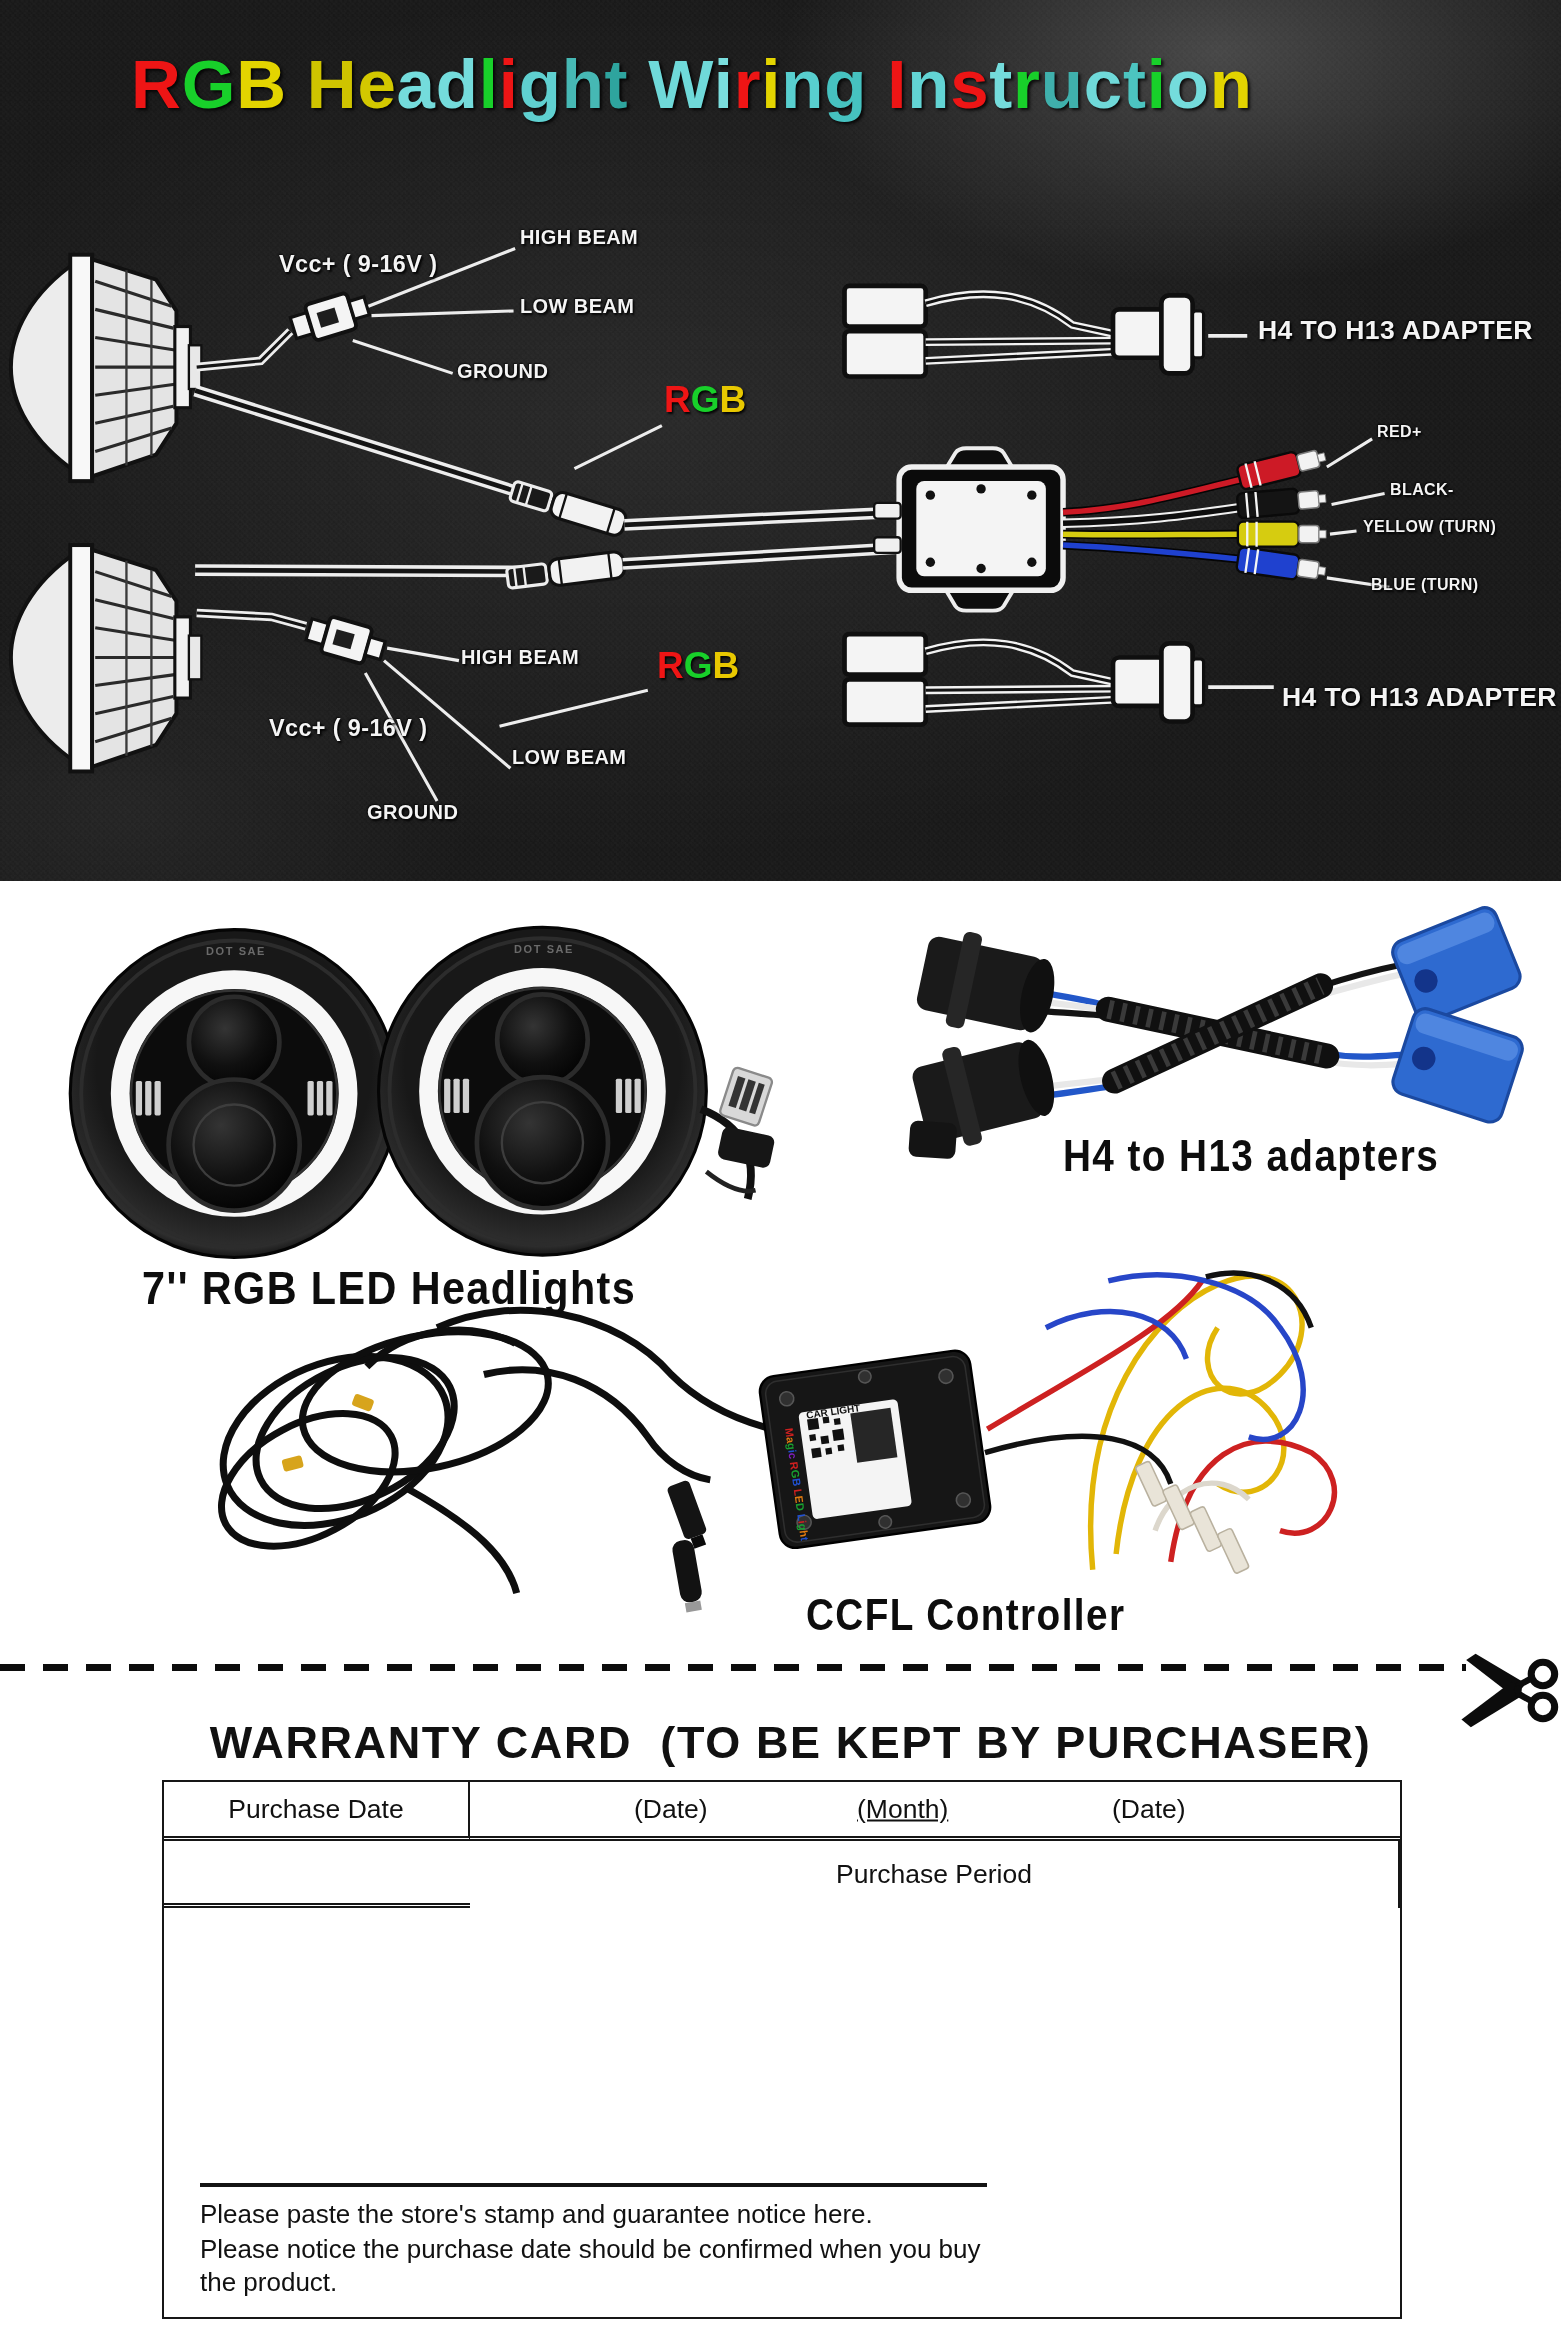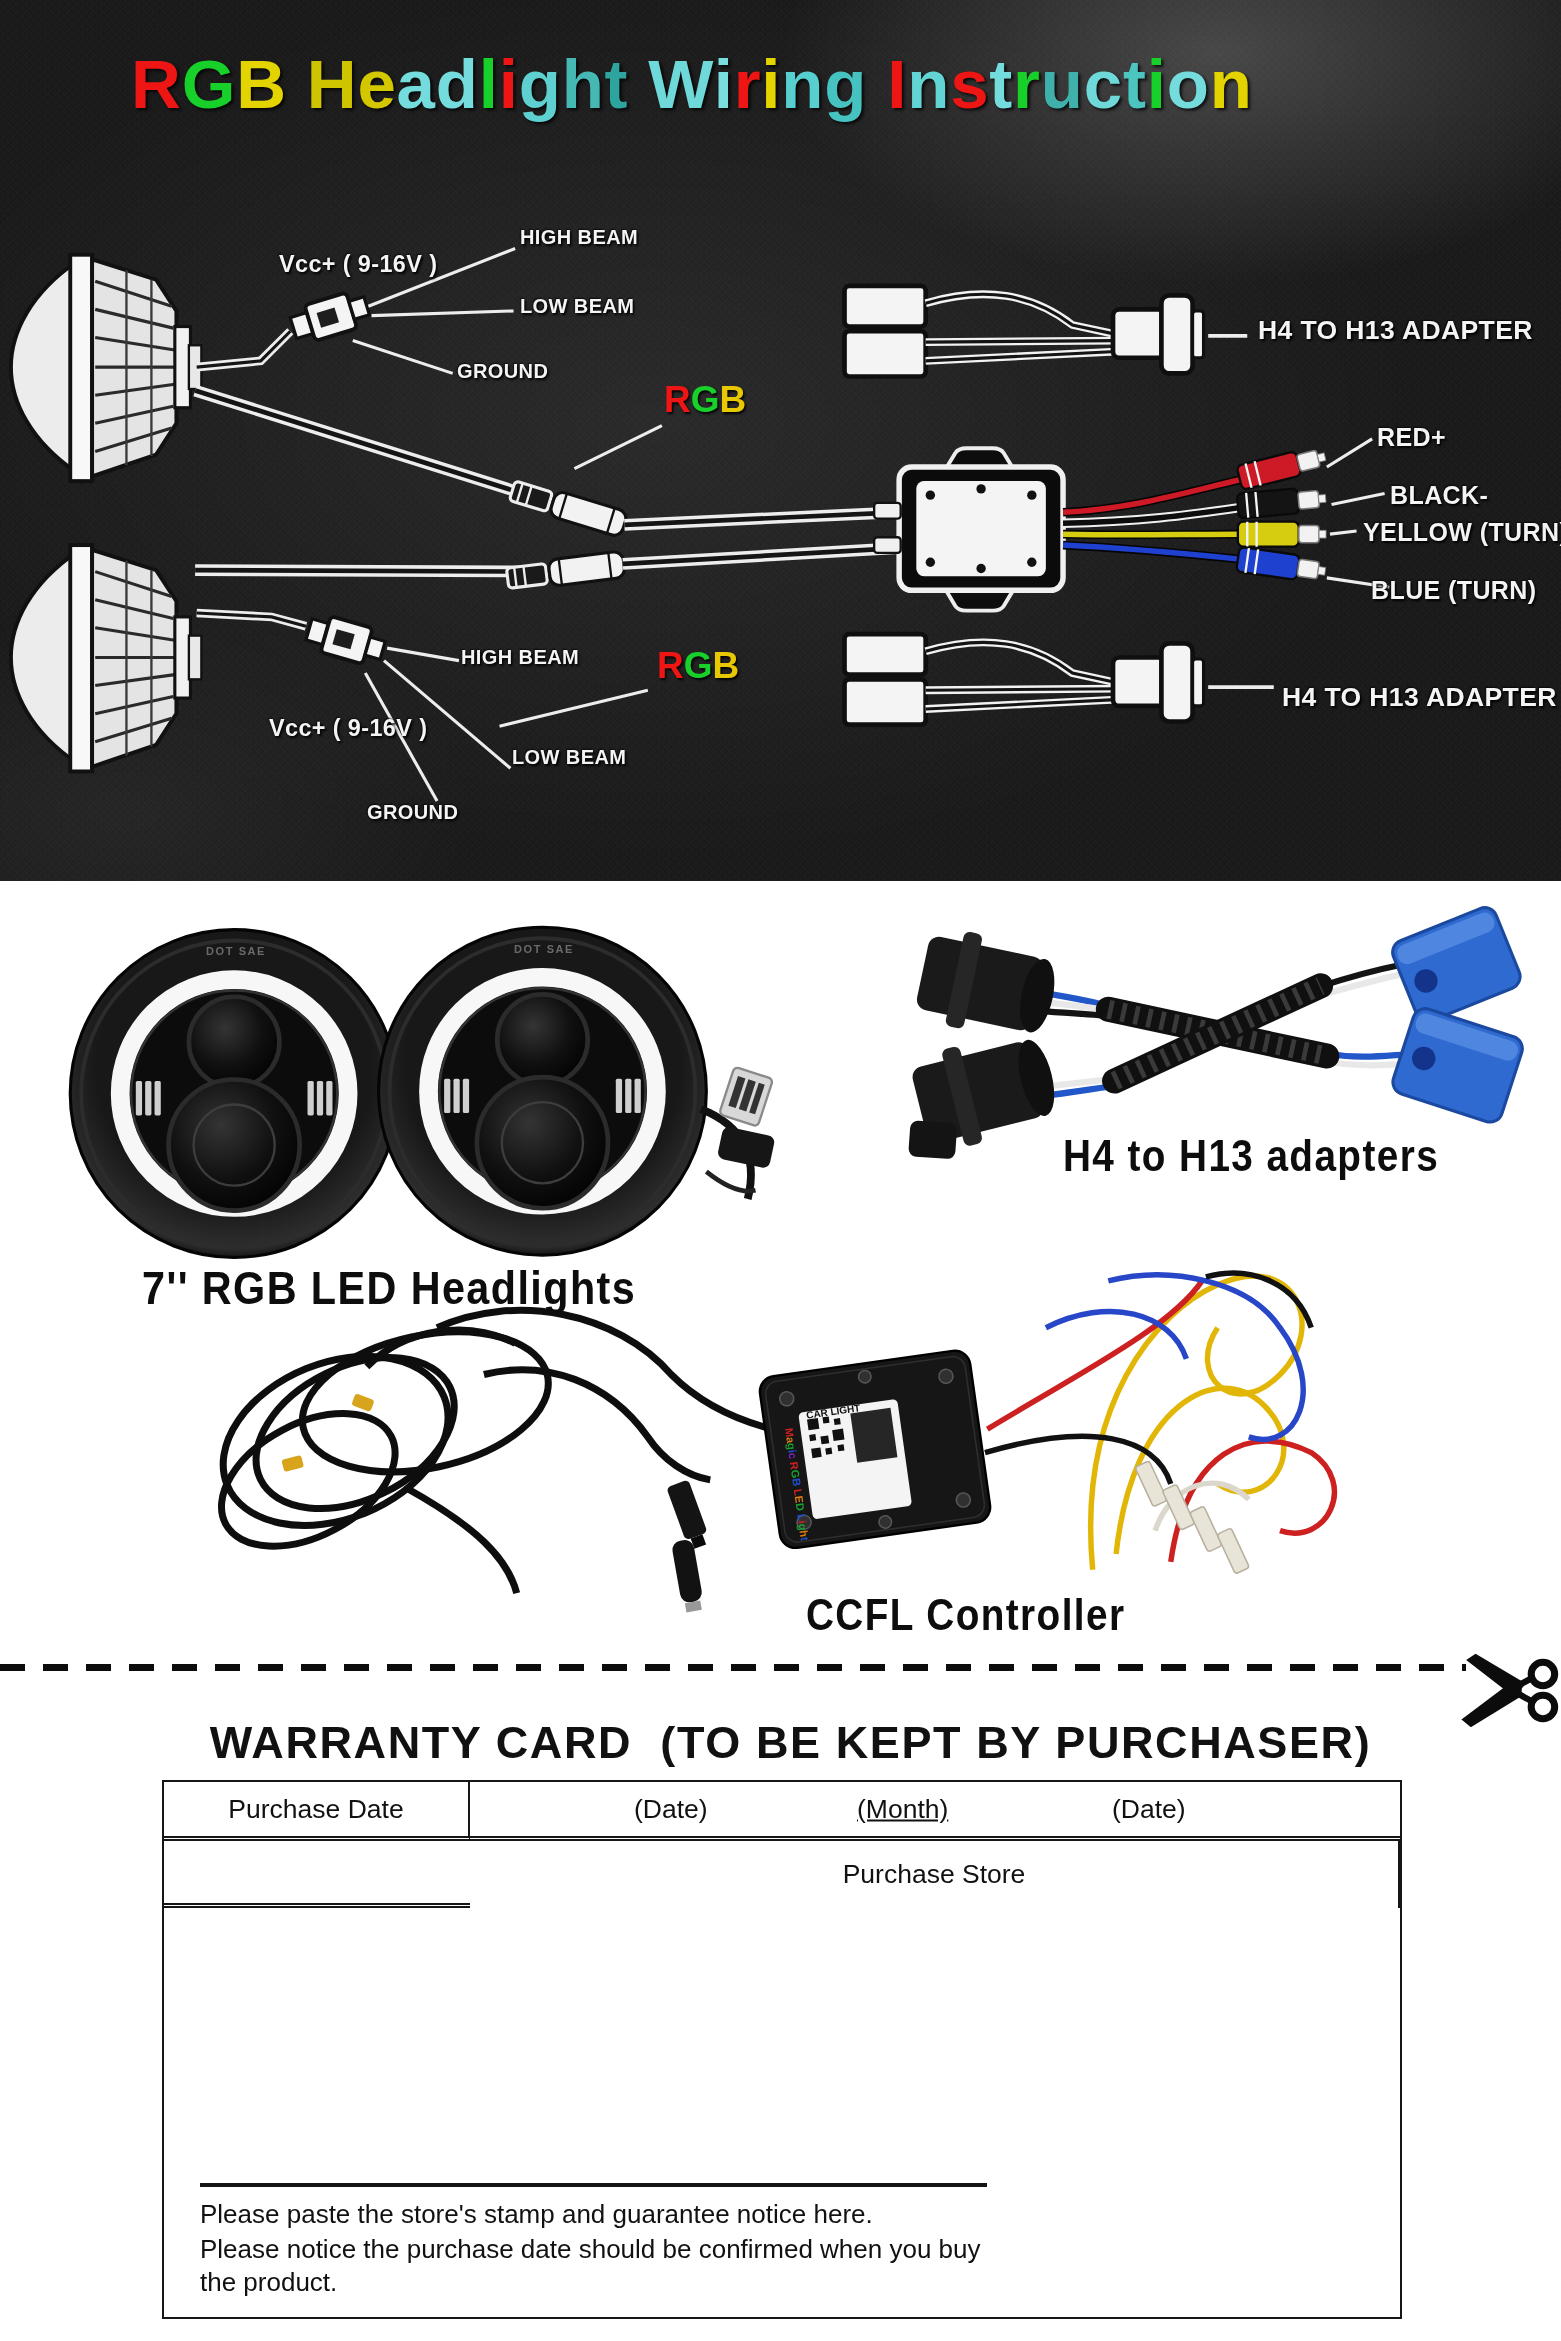--- a/index.html
+++ b/index.html
@@ -15,21 +15,21 @@
   .noise{position:absolute;inset:0;pointer-events:none;
     background-image:repeating-conic-gradient(rgba(255,255,255,.09) 0% 25%, rgba(0,0,0,0) 25% 50%);
     background-size:4.7px 4.7px;opacity:.18;}
   .noise2{background-size:8.6px 8.6px;opacity:.10;background-position:2.3px 1.6px;}
   #title{position:absolute;left:131px;top:45px;font-size:69px;font-weight:bold;
     letter-spacing:0.8px;white-space:pre;text-shadow:2.3px 2.3px 3.1px rgba(0,0,0,.8);}
   [data-letters]{white-space:pre;}
   .dlbl{position:absolute;color:#f4f4f4;font-weight:bold;font-size:20px;white-space:pre;
     text-shadow:1.6px 2.3px 2.3px rgba(0,0,0,.95), -0.8px -0.8px 1.6px rgba(0,0,0,.7);letter-spacing:0.4px;}
   .vcc{font-size:23.4px;}
-  .wlbl{font-size:25px;}
+  .wlbl{font-size:16px;}
   .rgbl{position:absolute;font-size:37px;font-weight:bold;text-shadow:1.6px 2.3px 2.3px rgba(0,0,0,.9);}
   
   #prods{position:absolute;left:0;top:881px;width:1561px;height:781px;background:#fff;}
   .plbl{position:absolute;color:#0d0d0d;font-weight:bold;letter-spacing:1.6px;
     transform:scaleX(.88);transform-origin:left bottom;white-space:pre;}
   .dot{position:absolute;font-size:11px;color:#6a6a6a;letter-spacing:1.6px;font-weight:bold;}
   
   #warr{position:absolute;left:0;top:1661px;width:1561px;height:681px;background:#fff;color:#111;}
   #cutline{position:absolute;left:0;top:3.1px;width:1466px;height:7px;
     background:repeating-linear-gradient(90deg,#0c0c0c 0 25px, rgba(0,0,0,0) 25px 43px);}
@@ -364,21 +364,21 @@
     <div id="wtitle">WARRANTY CARD  (TO BE KEPT BY PURCHASER)</div>
 
     <div id="wtable">
       <div class="wc">Purchase Date</div>
       <div class="wc2">
         <span class="ylabel" style="left:164px;">(Date)</span>
         <span class="ylabel" style="left:387px;text-decoration:underline;">(Month)</span>
         <span class="ylabel" style="left:642px;">(Date)</span>
       </div>
       <div class="wc2"></div>
-      <div class="wc lastrow">Purchase Store</div>
+      <div class="wc lastrow">Purchase Period</div>
       <div class="wc2 lastrow">
         <div id="stampline"></div>
         <div id="storenote">
           <p>Please paste the store's stamp and guarantee notice here.</p>
           <p>Please notice the purchase date should be confirmed when you buy the product.</p>
         </div>
       </div>
     </div>
   </section>
 </div>

